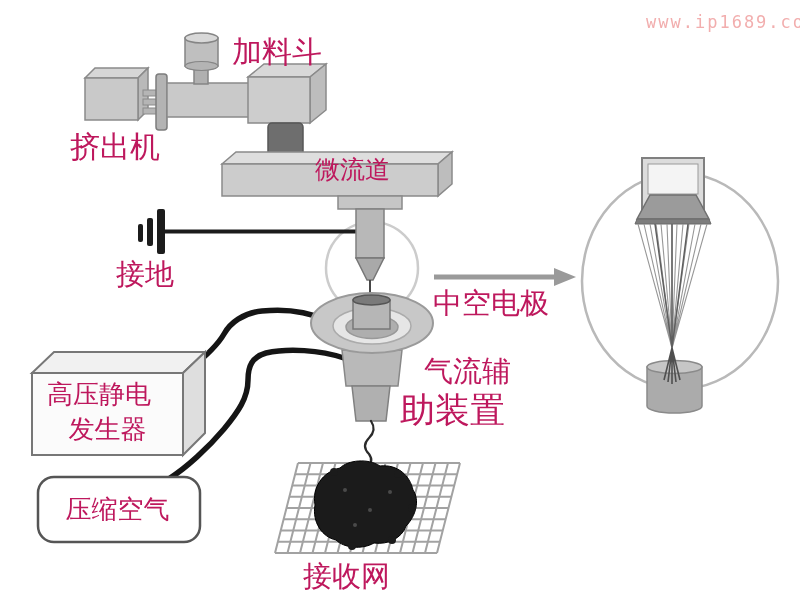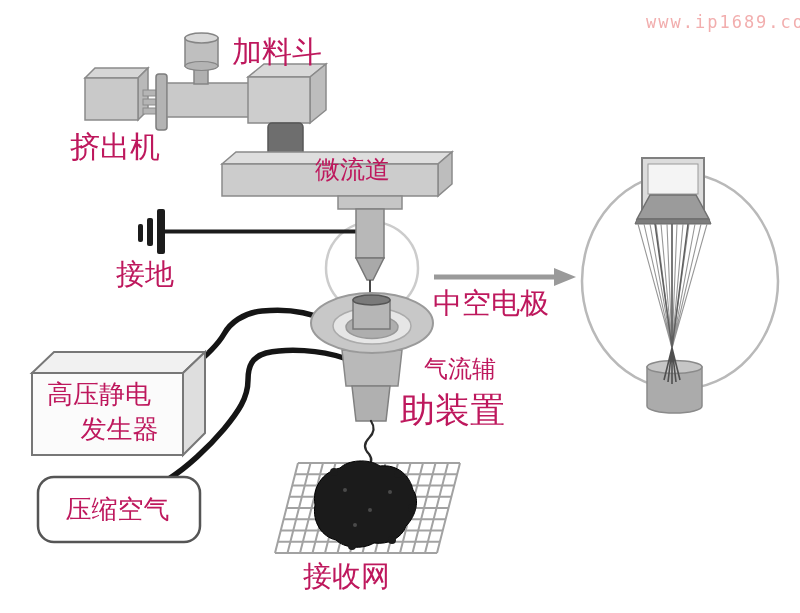--- a/index.html
+++ b/index.html
@@ -152,20 +152,20 @@
   </g>
 </svg>
 
 <div class="watermark">www.ip1689.com</div>
 
 <div class="lbl" style="left:232px;top:36px;font-size:30px;">加料斗</div>
 <div class="lbl" style="left:70px;top:131px;font-size:30px;">挤出机</div>
 <div class="lbl" style="left:315px;top:112px;font-size:25px;margin-top:44px;">微流道</div>
 <div class="lbl" style="left:116px;top:259px;font-size:29px;">接地</div>
 <div class="lbl" style="left:433px;top:288px;font-size:29px;">中空电极</div>
-<div class="lbl" style="left:424px;top:356px;font-size:24px;">气流辅</div>
+<div class="lbl" style="left:424px;top:356px;font-size:29px;">气流辅</div>
 <div class="lbl" style="left:400px;top:392px;font-size:35px;">助装置</div>
 <div class="lbl center" style="left:32px;top:381px;width:134px;font-size:26px;">高压静电</div>
-<div class="lbl center" style="left:32px;top:416px;width:151px;font-size:26px;padding-left:12px;">发生器</div>
+<div class="lbl center" style="left:32px;top:416px;width:151px;font-size:26px;">发生器</div>
 <div class="lbl center" style="left:38px;top:496px;width:159px;font-size:26px;">压缩空气</div>
 <div class="lbl" style="left:303px;top:561px;font-size:29px;">接收网</div>
 
 </div>
 
 </body></html>

